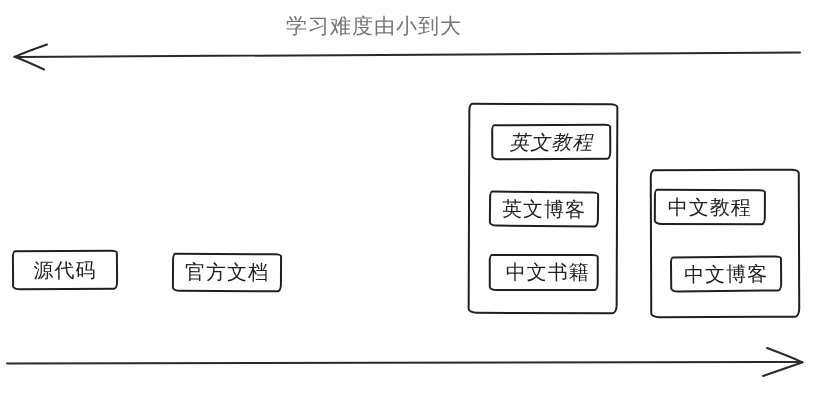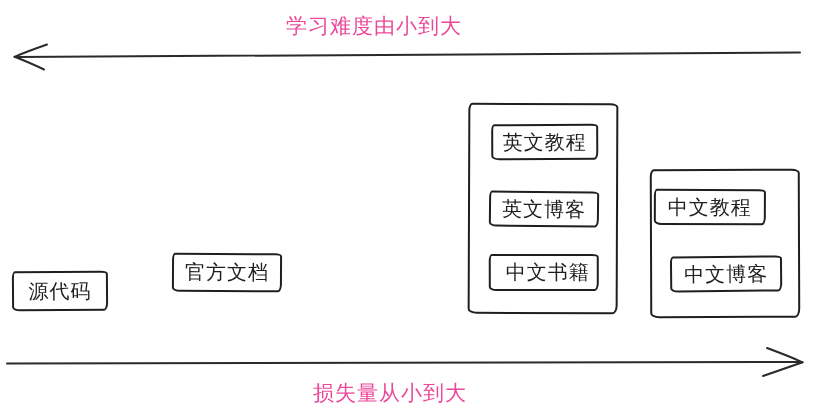--- a/index.html
+++ b/index.html
@@ -14,21 +14,21 @@
     background: #ffffff;
     font-family: "Liberation Sans", "DejaVu Sans", sans-serif;
     color: #1f1f1f;
     overflow: hidden;
   }
   .axis-label {
     position: absolute;
     font-size: 21px;
     letter-spacing: 1px;
     white-space: nowrap;
-    color: #ec4899;
+    color: #737373;
     transform: translateX(-50%);
   }
   #top-label    { left: 374px; top: 12px; }
   #bottom-label { left: 390px; top: 379px; }
 
   .arrow {
     position: absolute;
     left: 0;
     width: 813px;
     height: 42px;
@@ -51,37 +51,37 @@
     display: flex;
     align-items: center;
     justify-content: center;
     font-size: 20px;
     letter-spacing: 1px;
     white-space: nowrap;
     background: #ffffff;
     box-sizing: border-box;
   }
   
-  #box-src    { left: 12px;  top: 250px; width: 96px; height: 40px; transform: rotate(-0.4deg); margin-top: 21px; }
+  #box-src    { left: 12px;  top: 250px; width: 106px; height: 40px; transform: rotate(-0.4deg); }
   #box-docs   { left: 172px; top: 253px; width: 110px; height: 39px; transform: rotate(0.3deg); }
   #box-enbook { left: 330px; top: 252px; width: 110px; height: 40px; transform: rotate(-0.2deg); }
 
   
   .group {
     position: absolute;
     border: 2.5px solid #1f1f1f;
     border-radius: 4px 8px 5px 9px / 8px 4px 9px 5px;
     background: #ffffff;
     box-sizing: border-box;
   }
   #group-1 { left: 468px; top: 103px; width: 150px; height: 211px; transform: rotate(0.2deg); }
   #group-2 { left: 650px; top: 169px; width: 150px; height: 149px; transform: rotate(-0.2deg); }
 
   .group .box { border-width: 2px; }
-  #g1-b1 { left: 21px; top: 19px;  width: 107px; height: 36px; transform: rotate(-0.5deg); }
+  #g1-b1 { left: 21px; top: 19px;  width: 120px; height: 36px; transform: rotate(-0.5deg); font-style: italic; }
   #g1-b2 { left: 19px; top: 86px;  width: 110px; height: 36px; transform: rotate(0.4deg); }
   #g1-b3 { left: 19px; top: 149px; width: 110px; height: 37px; transform: rotate(-0.3deg); padding-left: 8px; }
   #g2-b1 { left: 2px; top: 18px;  width: 112px; height: 36px; transform: rotate(0.4deg); }
   #g2-b2 { left: 18px; top: 85px;  width: 112px; height: 36px; transform: rotate(-0.4deg); }
 </style>
 </head>
 <body>
 
 <div class="canvas">
 
@@ -108,15 +108,14 @@
     <div class="box" id="g2-b1">中文教程</div>
     <div class="box" id="g2-b2">中文博客</div>
   </div>
 
   <svg class="arrow" id="bottom-arrow" viewBox="0 0 813 42" aria-hidden="true">
     <path d="M 7 20.5 Q 400 19.5 800 19"></path>
     <path d="M 767 5 Q 790 13.5 802.5 19.3"></path>
     <path d="M 763 33 Q 788 24.5 802.5 19.3"></path>
   </svg>
 
-  <div class="axis-label" id="bottom-label">损失量从小到大</div>
 
 </div>
 
 </body></html>

